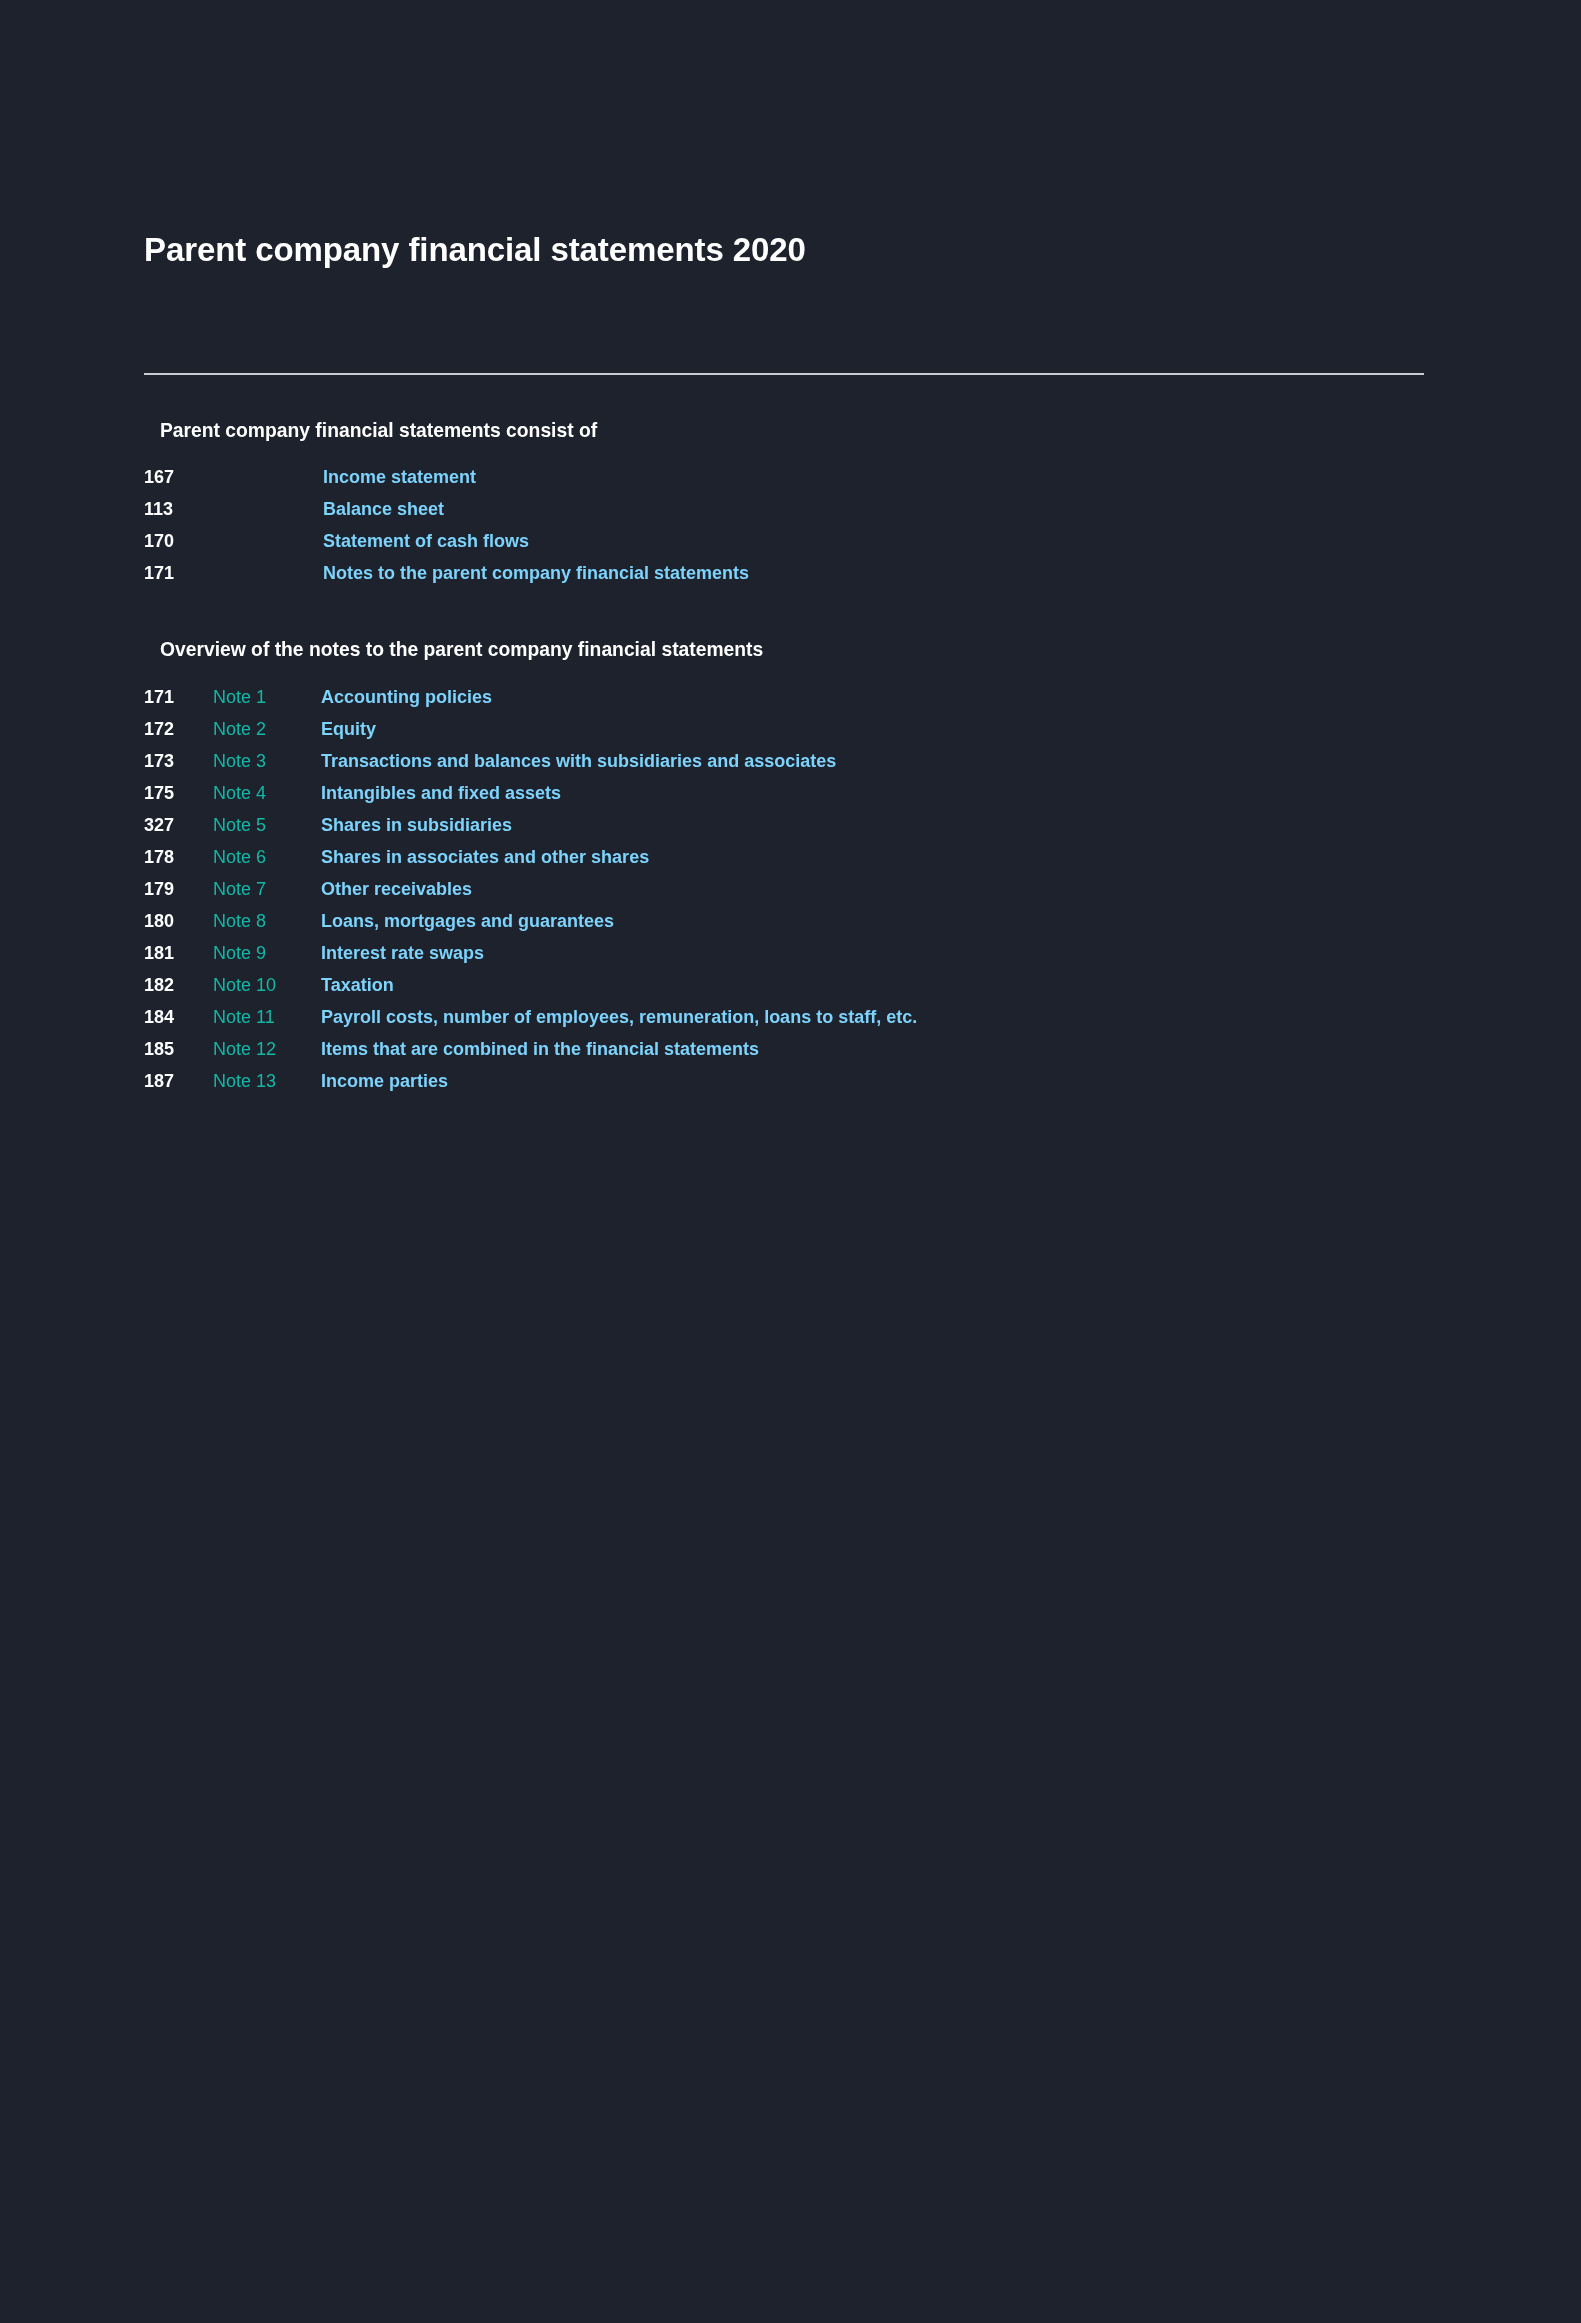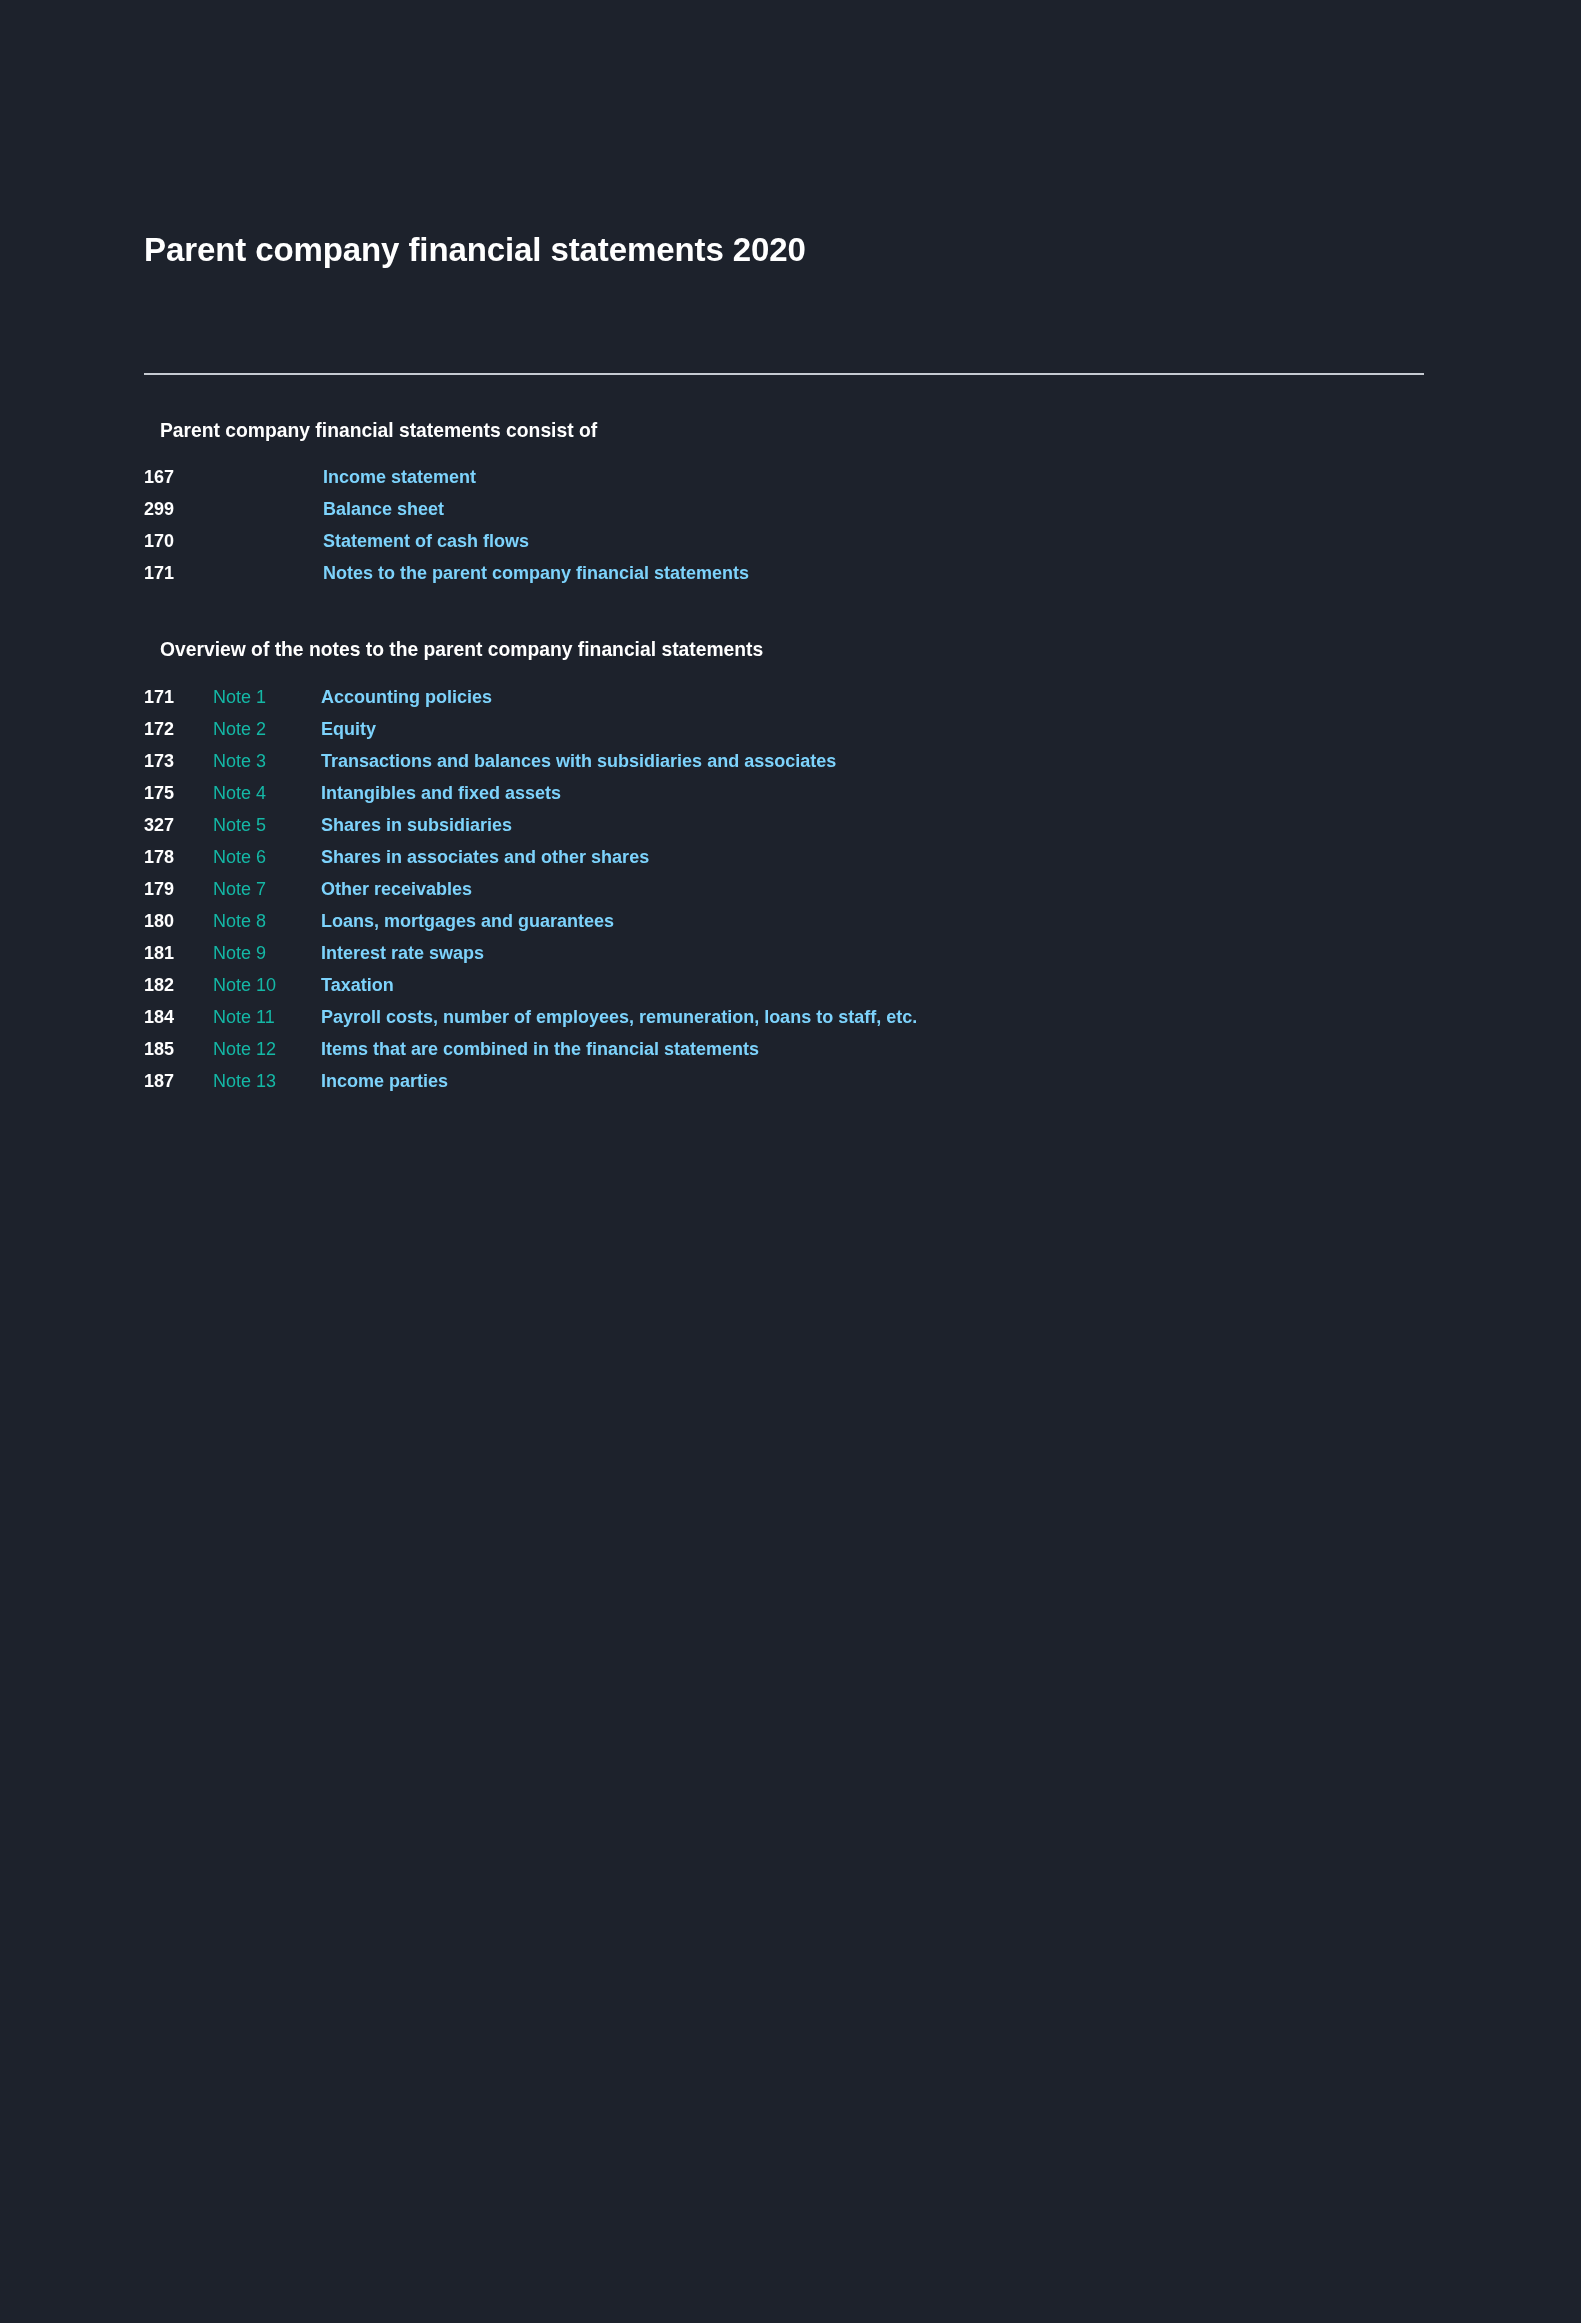--- a/index.html
+++ b/index.html
@@ -132,21 +132,21 @@
   <div class="content">
 
     <section class="section-consist">
       <h2 class="section-heading">Parent company financial statements consist of</h2>
       <ul class="toc-list">
         <li class="toc-row">
           <span class="col-page">167</span>
           <span class="col-label">Income statement</span>
         </li>
         <li class="toc-row">
-          <span class="col-page">299</span>
+          <span class="col-page">113</span>
           <span class="col-label">Balance sheet</span>
         </li>
         <li class="toc-row">
           <span class="col-page">170</span>
           <span class="col-label">Statement of cash flows</span>
         </li>
         <li class="toc-row">
           <span class="col-page">171</span>
           <span class="col-label">Notes to the parent company financial statements</span>
         </li>

